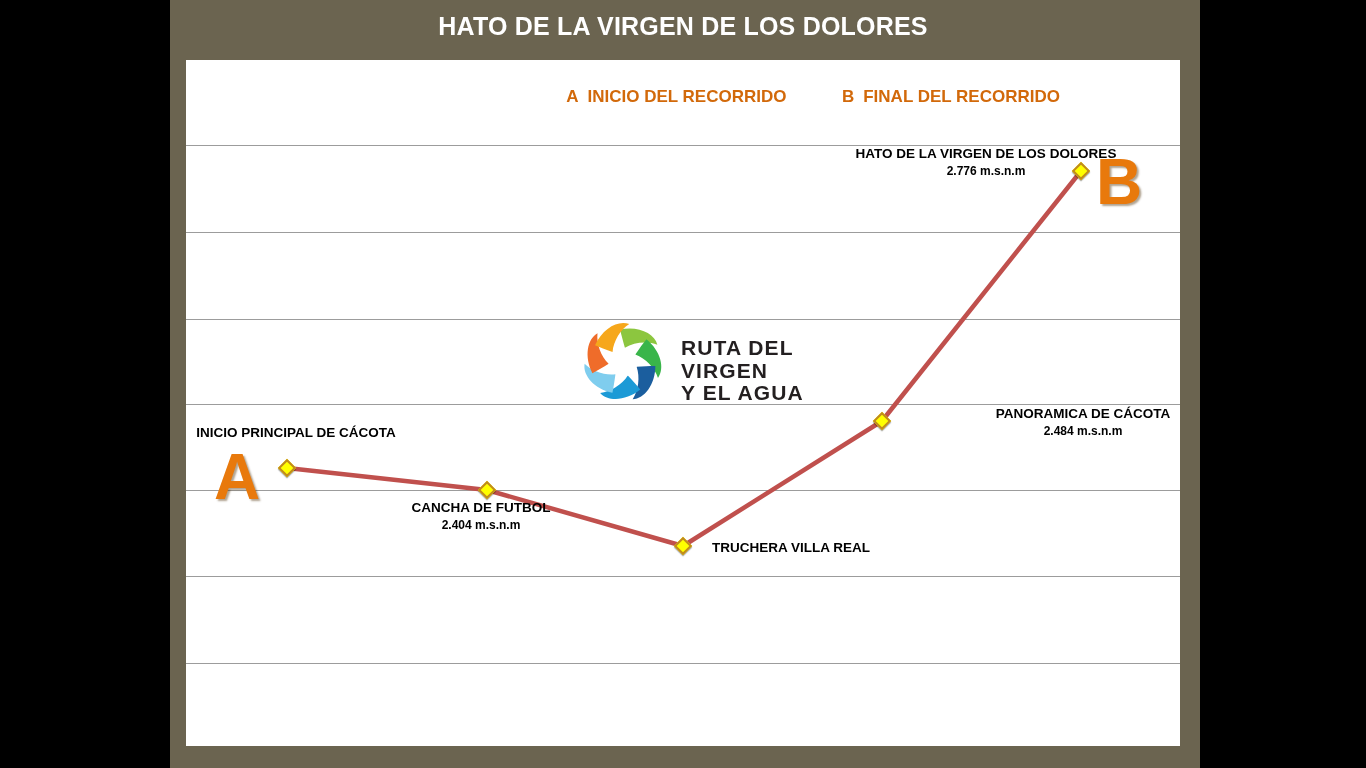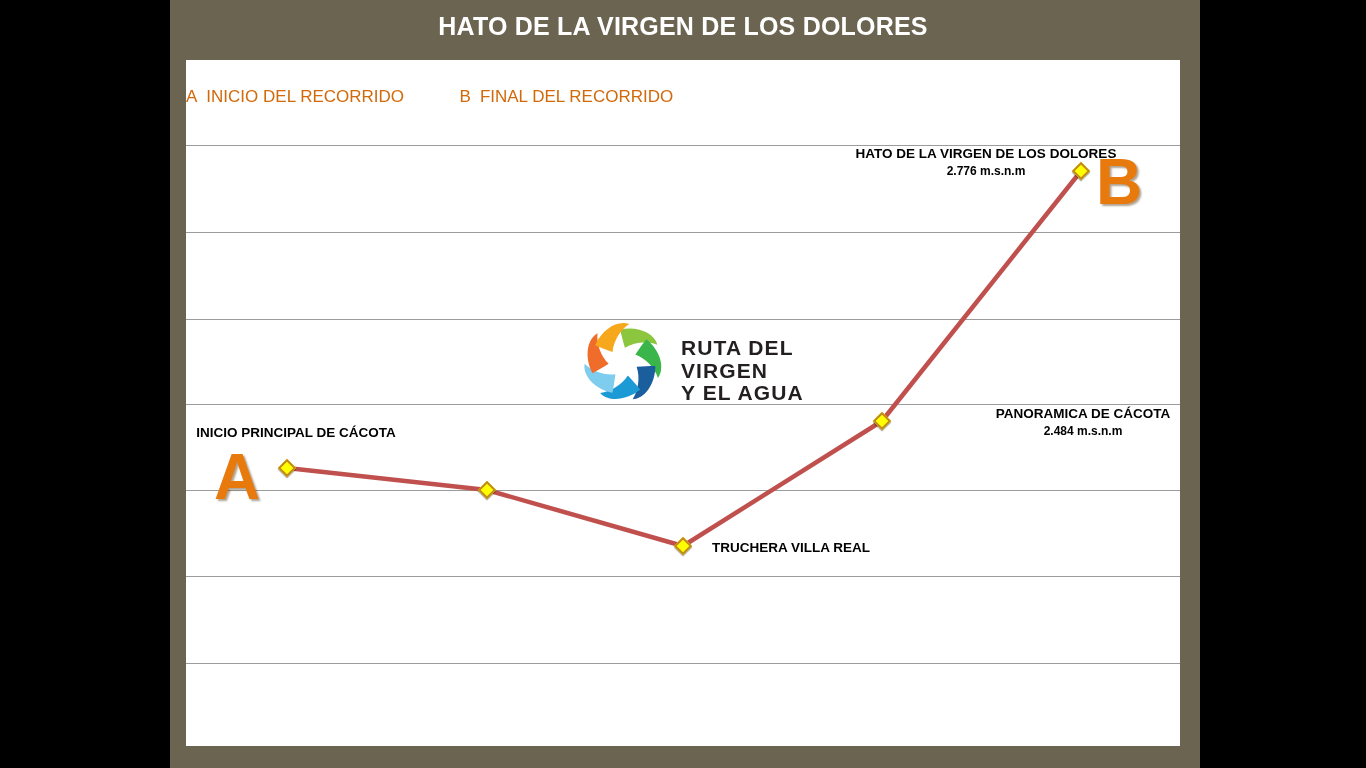--- a/index.html
+++ b/index.html
@@ -61,24 +61,24 @@
     height: 686px;
     background: #ffffff;
   }
 
   
   #chart-legend {
     position: absolute;
     left: 0;
     top: 27px;
     width: 874px;
-    text-align: left;
+    text-align: right;
     color: #d2690a;
     font-size: 17px;
-    font-weight: normal;
+    font-weight: bold;
     white-space: nowrap;
   }
   #chart-legend .legend-entry { display: inline-block; }
   #chart-legend .legend-key { margin-right: 9px; }
   #chart-legend .legend-gap { display: inline-block; width: 46px; }
 
   
   #plot-area {
     position: absolute;
     left: 0;
@@ -202,20 +202,24 @@
       <div class="marker" style="left:101px; top:408px"></div>
       <div class="marker" style="left:301px; top:430px"></div>
       <div class="marker" style="left:497px; top:486px"></div>
       <div class="marker" style="left:696px; top:361px"></div>
       <div class="marker" style="left:895px; top:111px"></div>
 
       <div class="point-label align-center" style="left:-15px; top:363px; width:250px">
         <span>INICIO PRINCIPAL DE CÁCOTA</span>
       </div>
 
+      <div class="point-label align-center" style="left:155px; top:438px; width:280px">
+        <span>CANCHA DE FUTBOL</span>
+        <span class="label-elev">2.404 m.s.n.m</span>
+      </div>
 
       <div class="point-label align-center" style="left:455px; top:478px; width:300px">
         <span>TRUCHERA VILLA REAL</span>
       </div>
 
       <div class="point-label align-center" style="left:706px; top:344px; width:382px">
         <span>PANORAMICA DE CÁCOTA</span>
         <span class="label-elev">2.484 m.s.n.m</span>
       </div>
 

